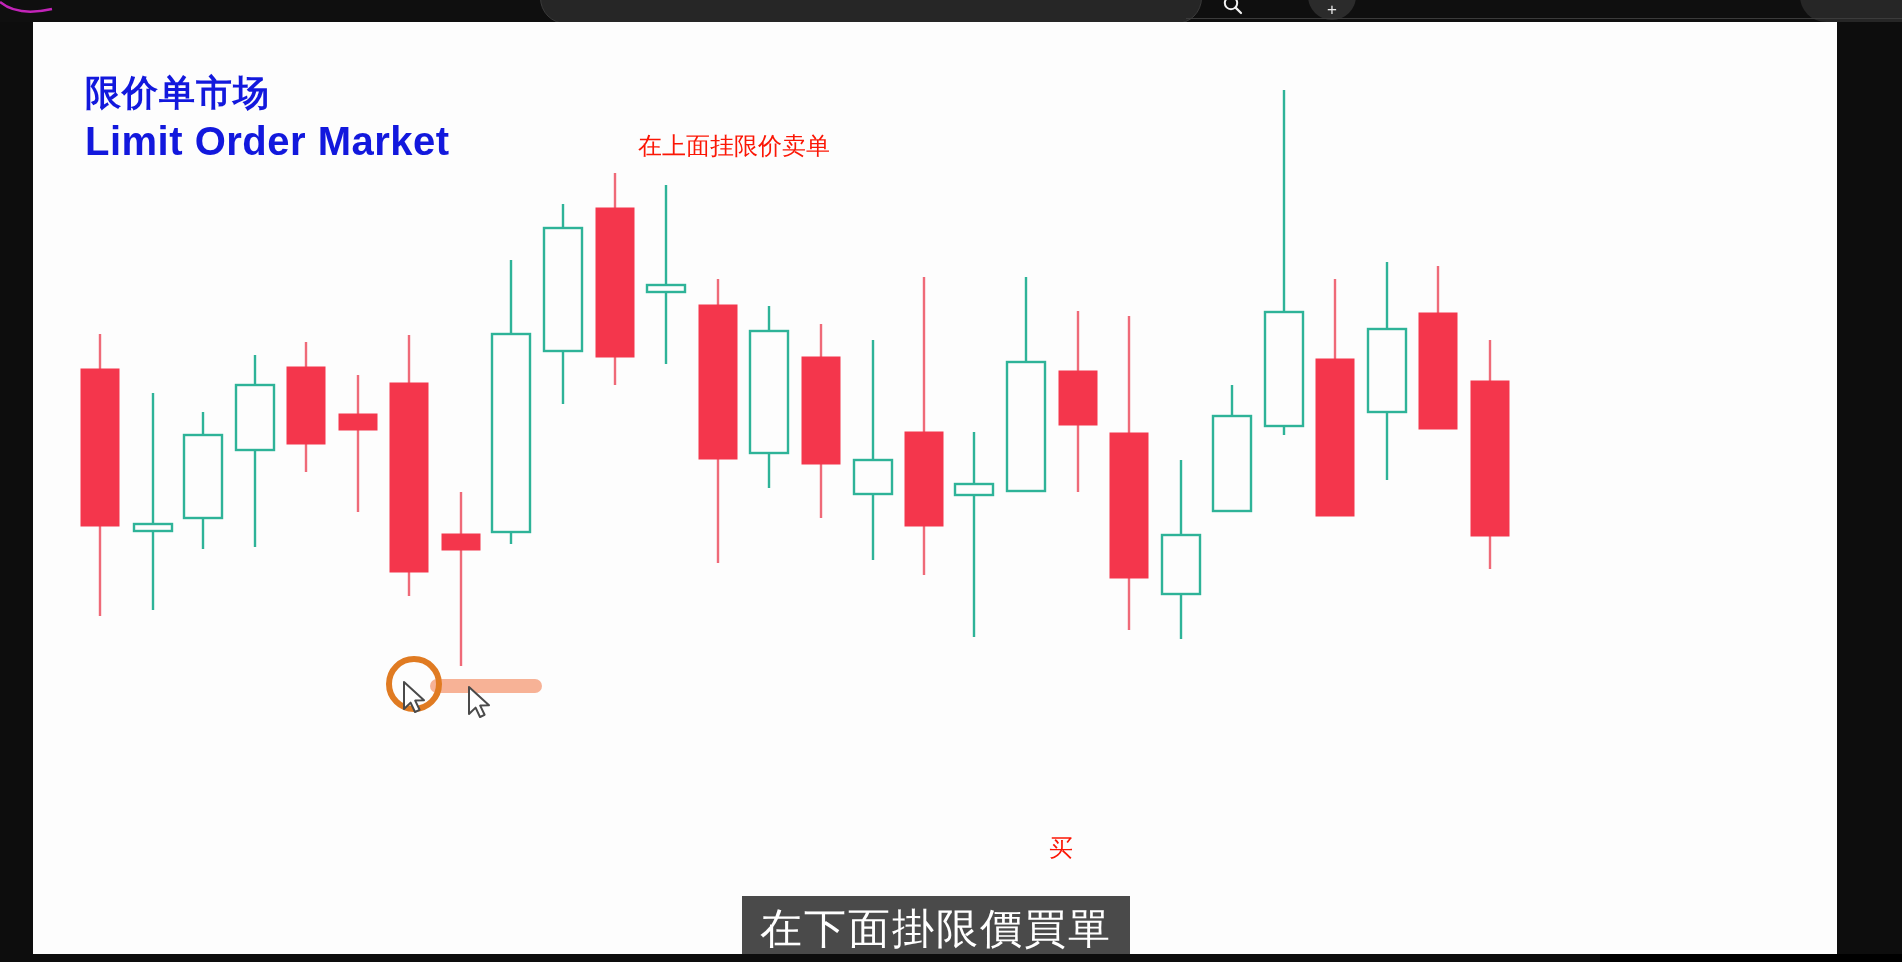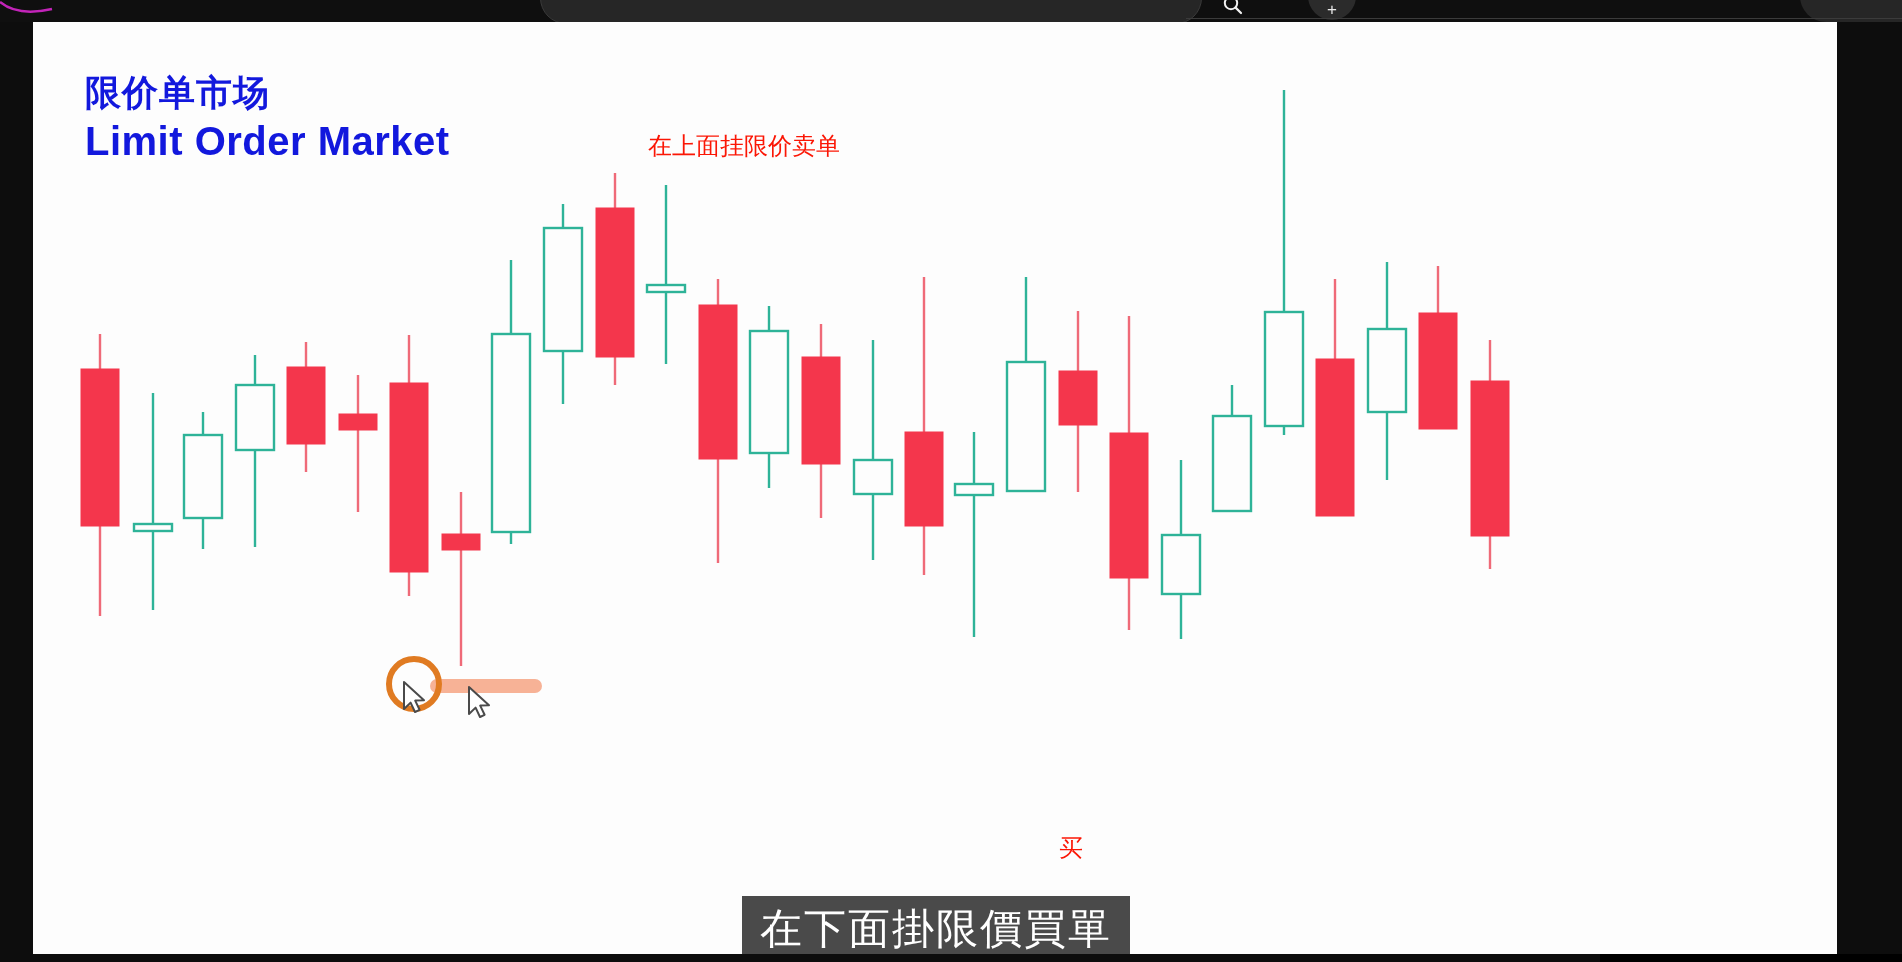--- a/index.html
+++ b/index.html
@@ -61,21 +61,21 @@
     font-size:36px;font-weight:bold;color:#1218dd;line-height:1.25;
     letter-spacing:1px;white-space:nowrap;
   }
   #title-en{
     font-size:40px;font-weight:bold;color:#1218dd;line-height:1.2;
     letter-spacing:.5px;white-space:nowrap;margin-top:2px;text-align:center;
   }
 
   
   .annot-red{
-    position:absolute;color:#fb1605;font-weight:500;white-space:nowrap;margin-left:10px;
+    position:absolute;color:#fb1605;font-weight:500;white-space:nowrap;
   }
   #annot-sell{left:605px;top:108px;font-size:24px;}
   #annot-buy{left:1016px;top:810px;font-size:24px;}
 
   
   #caption-bar{
     position:absolute;left:709px;top:874px;
     background:#4a4a4a;color:#ffffff;
     font-size:42px;line-height:1;
     padding:12px 18px 16px 18px;

